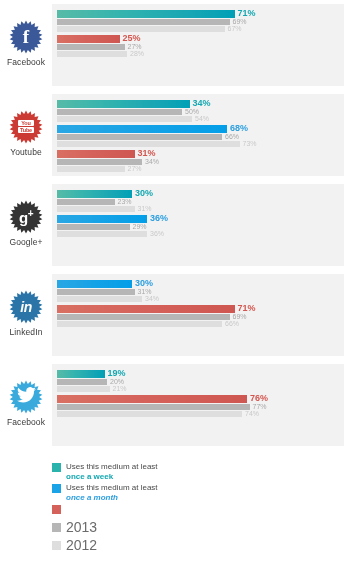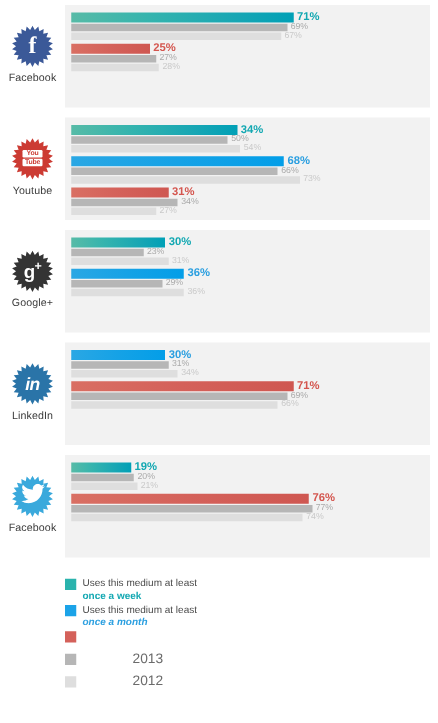--- a/index.html
+++ b/index.html
@@ -135,21 +135,21 @@
     line-height: 10px;
   }
   .legend-text .accent { font-weight: bold; display: block; }
   .legend-text .accent.teal { color: #13a8b2; }
   .legend-text .accent.blue { color: #2b9fe0; font-style: italic; }
   .legend-text .accent.red { color: #d4564f; display: inline; }
   .legend-year {
     display: flex; align-items: center;
     margin-top: 8px;
   }
-  .legend-year .legend-text { font-size: 11px; color: #6b6b6b; margin-left: 40px; }
+  .legend-year .legend-text { font-size: 14px; color: #6b6b6b; }
 </style>
 </head>
 <body>
 
 <div id="chart-root">
     <div class="network-row">
       <div class="brand-cell">
         <div class="brand-badge">
           <svg class="starburst" viewBox="0 0 34 34">
             <polygon points="17.00,0.50 18.88,3.93 21.65,1.17 22.48,4.99 25.92,3.12 25.64,7.02 29.47,6.19 28.10,9.86 32.01,10.15 29.67,13.28 33.33,14.65 30.20,17.00 33.33,19.35 29.67,20.72 32.01,23.85 28.10,24.14 29.47,27.81 25.64,26.98 25.92,30.88 22.48,29.01 21.65,32.83 18.88,30.07 17.00,33.50 15.12,30.07 12.35,32.83 11.52,29.01 8.08,30.88 8.36,26.98 4.53,27.81 5.90,24.14 1.99,23.85 4.33,20.72 0.67,19.35 3.80,17.00 0.67,14.65 4.33,13.28 1.99,10.15 5.90,9.86 4.53,6.19 8.36,7.02 8.08,3.12 11.52,4.99 12.35,1.17 15.12,3.93" fill="#3b5998"></polygon>

